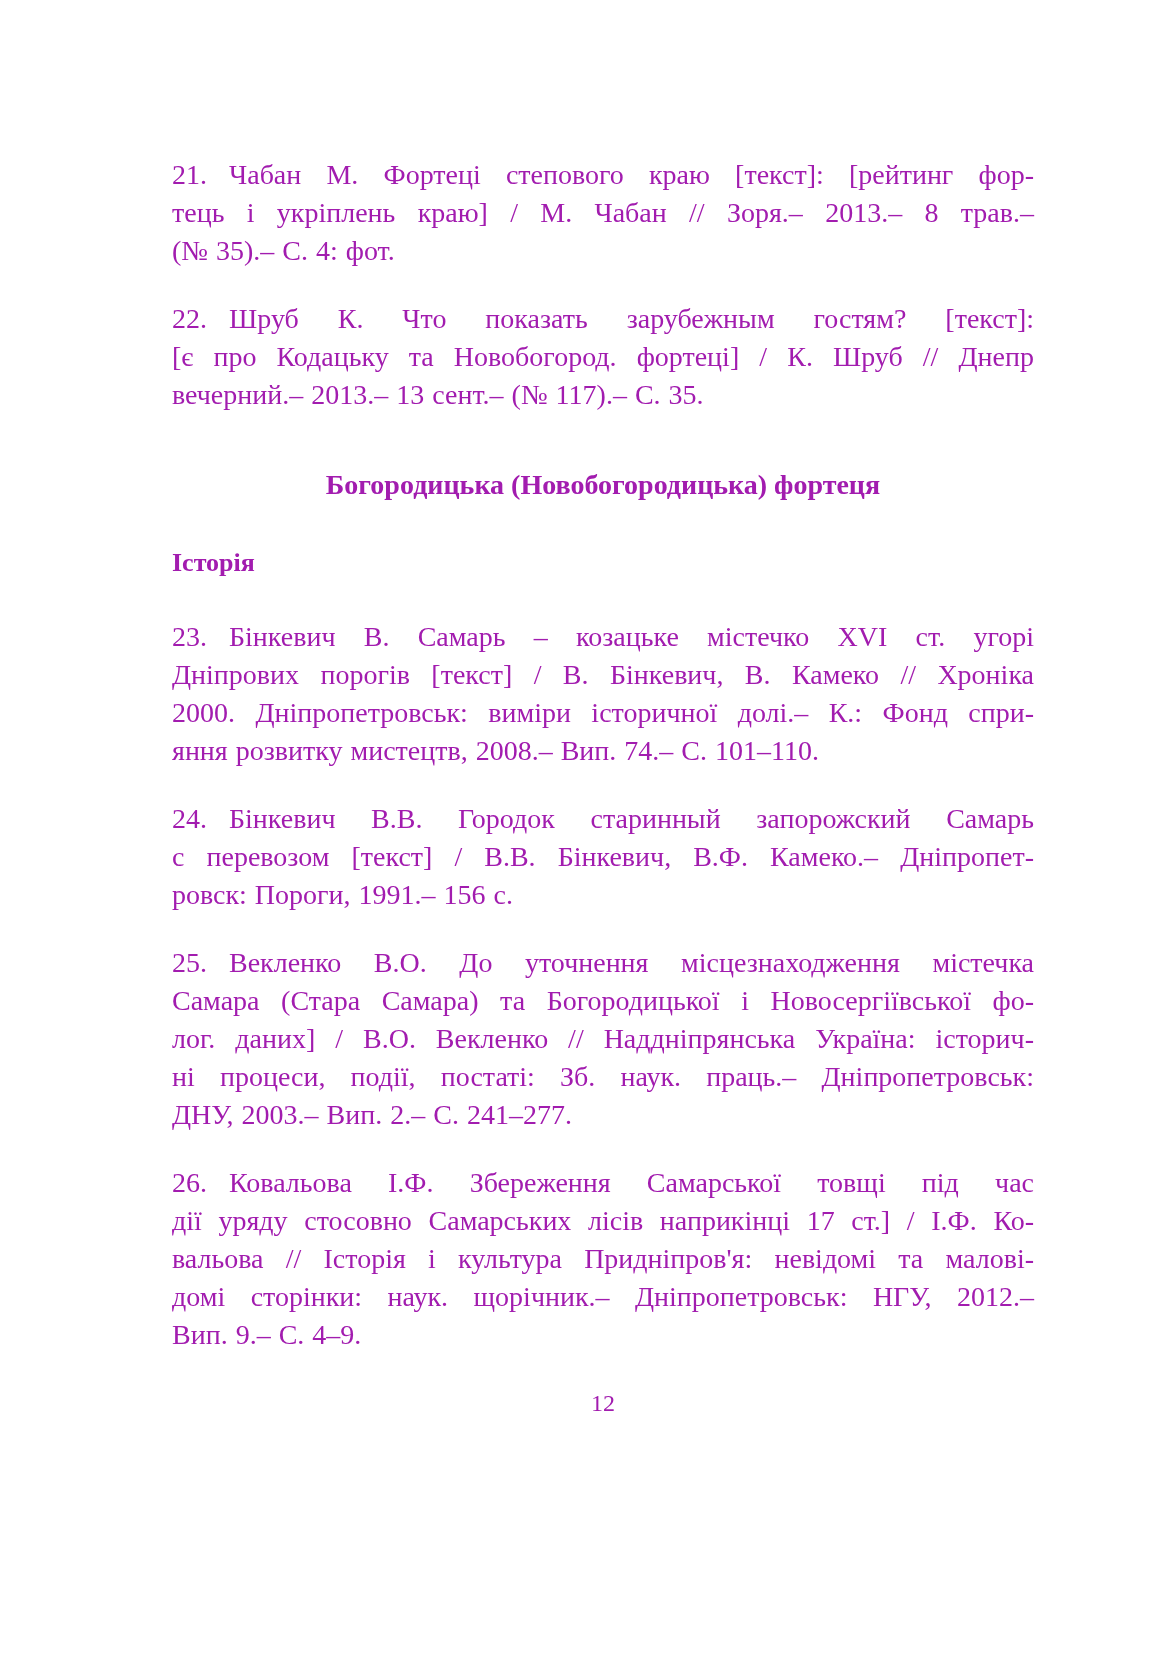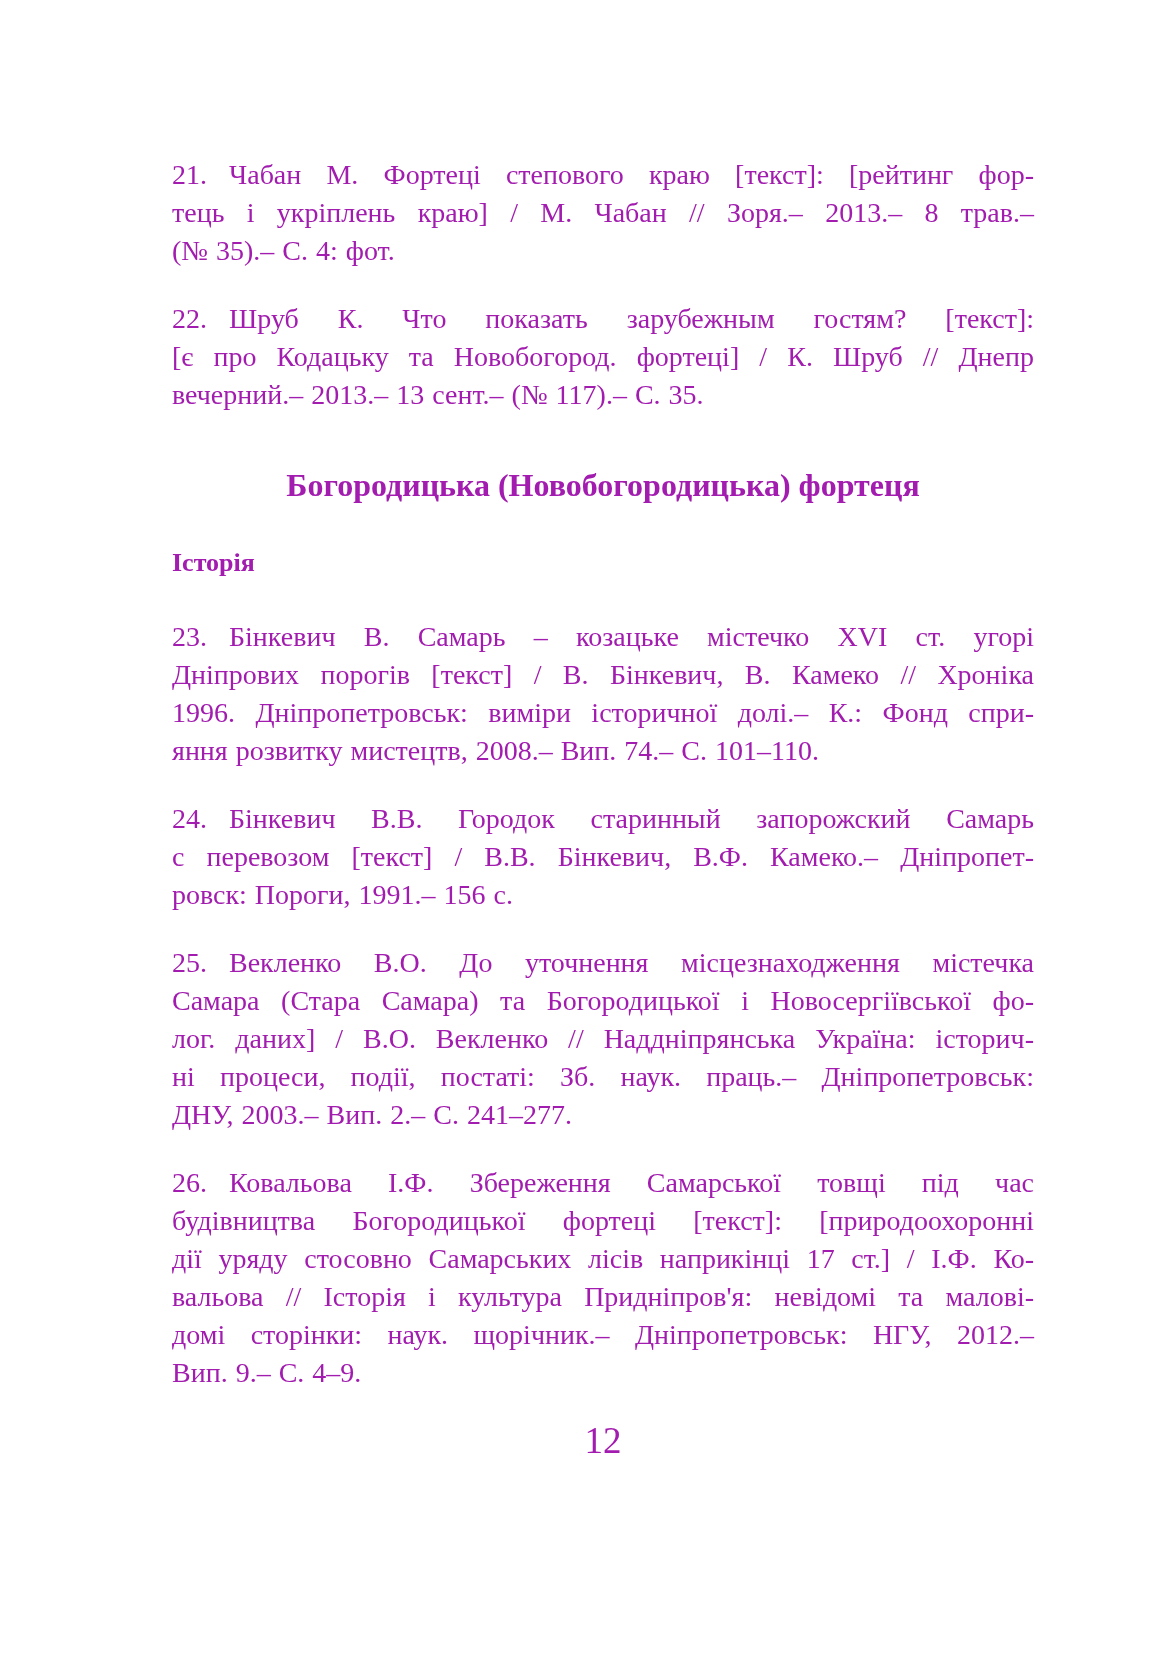--- a/index.html
+++ b/index.html
@@ -33,41 +33,41 @@
   }
   .entry .line.last {
     text-align: justify;
     text-align-last: left;
   }
   .num {
     display: inline-block;
     width: 57px;
   }
   .section-title {
-    font-size: 32px;
+    font-size: 28px;
     line-height: 46px;
     font-weight: bold;
     text-align: center;
     margin: 48px 0 0 0;
   }
   .section-subtitle {
     font-size: 26px;
     line-height: 42px;
     font-weight: bold;
     text-align: left;
     margin: 34px 0 34px 0;
   }
   .entries-group .entry:last-child {
     margin-bottom: 0;
   }
   .entries-group {
     margin-bottom: 30px;
   }
   .page-number {
-    font-size: 37px;
+    font-size: 24px;
     line-height: 38px;
     text-align: center;
     margin-top: 16px;
   }
 </style>
 </head>
 <body>
 
 <div class="page">
   <div class="content">
@@ -86,38 +86,37 @@
       </div>
 
     <div class="section-title">Богородицька (Новобогородицька) фортеця</div>
 
     <div class="section-subtitle">Історія</div>
 
     <div class="entries-group">
         <div class="entry">
           <div class="line"><span class="num">23.</span>Бінкевич В. Самарь – козацьке містечко XVI ст. угорі</div>
           <div class="line">Дніпрових порогів [текст] / В. Бінкевич, В. Камеко // Хроніка</div>
-          <div class="line">1996. Дніпропетровськ: виміри історичної долі.– К.: Фонд спри-</div>
+          <div class="line">2000. Дніпропетровськ: виміри історичної долі.– К.: Фонд спри-</div>
           <div class="line last">яння розвитку мистецтв, 2008.– Вип. 74.–  С. 101–110.</div>
         </div>
         <div class="entry">
           <div class="line"><span class="num">24.</span>Бінкевич В.В. Городок старинный запорожский Самарь</div>
           <div class="line">с перевозом [текст] / В.В. Бінкевич, В.Ф. Камеко.– Дніпропет-</div>
           <div class="line last">ровск: Пороги, 1991.– 156 с.</div>
         </div>
         <div class="entry">
           <div class="line"><span class="num">25.</span>Векленко В.О. До уточнення місцезнаходження містечка</div>
           <div class="line">Самара (Стара Самара) та Богородицької і Новосергіївської фо-</div>
           <div class="line">лог. даних] / В.О. Векленко // Наддніпрянська Україна: історич-</div>
           <div class="line">ні процеси, події, постаті: Зб. наук. праць.– Дніпропетровськ:</div>
           <div class="line last">ДНУ, 2003.– Вип. 2.– С. 241–277.</div>
         </div>
         <div class="entry">
           <div class="line"><span class="num">26.</span>Ковальова І.Ф. Збереження Самарської товщі під час</div>
-          <div class="line">будівництва Богородицької фортеці [текст]: [природоохоронні</div>
           <div class="line">дії уряду стосовно Самарських лісів наприкінці 17 ст.] / І.Ф. Ко-</div>
           <div class="line">вальова // Історія і культура Придніпров'я: невідомі та малові-</div>
           <div class="line">домі сторінки: наук. щорічник.– Дніпропетровськ: НГУ, 2012.–</div>
           <div class="line last">Вип. 9.– С. 4–9.</div>
         </div>
       </div>
 
     <div class="page-number">12</div>
 
   </div>

